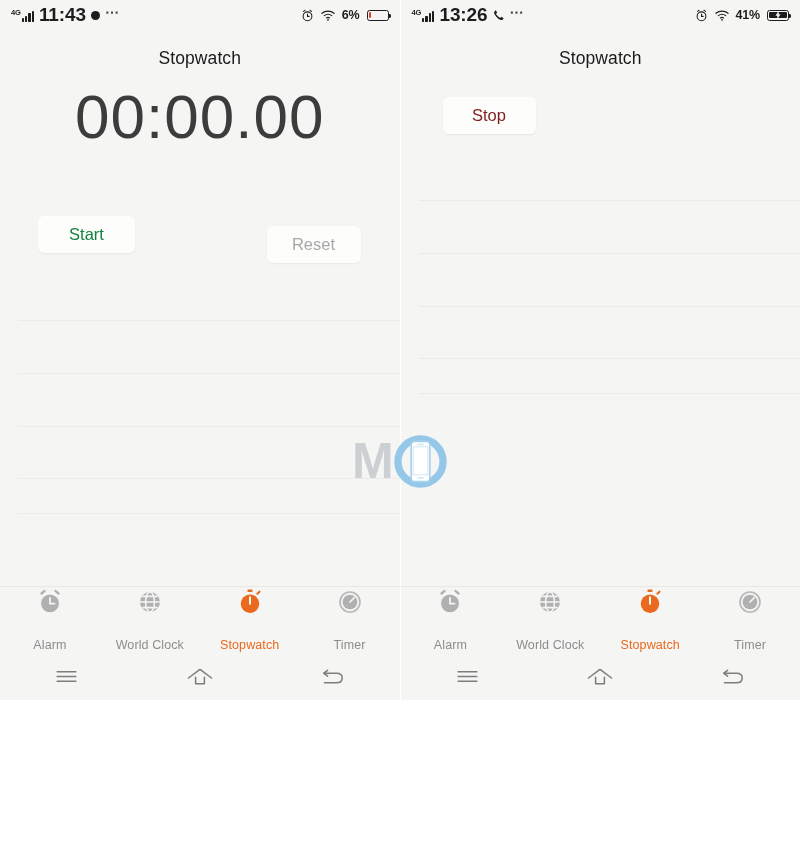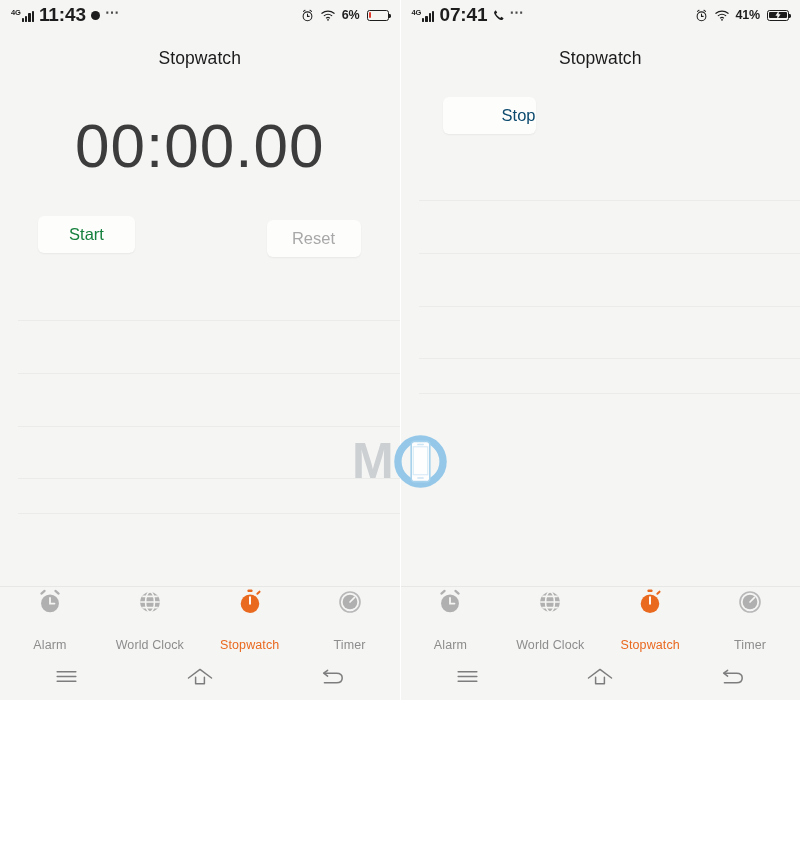--- a/index.html
+++ b/index.html
@@ -145,21 +145,20 @@
   .title {
     font-size: 17.5px;
     color: #1b1b1b;
     letter-spacing: 0.1px;
   }
 
   
   .timer-wrap {
     flex: 0 0 120px;
     display: flex;
-    align-items: center;
     justify-content: center;
   }
   .timer {
     font-size: 62px;
     font-weight: 300;
     color: #3c3c3c;
     letter-spacing: 1px;
     white-space: nowrap;
     line-height: 1;
     transform: scaleX(1.0);
@@ -182,21 +181,21 @@
     justify-content: center;
     background: #fdfdfc;
     border-radius: 6px;
     box-shadow: 0 1px 2px rgba(0,0,0,0.055);
     font-size: 16.5px;
     box-sizing: border-box;
     cursor: pointer;
     user-select: none;
   }
   .btn.left-btn  { left: 38px;  top: 10px; width: 97px; height: 37px; }
-  .btn.right-btn { right: 39px; top: 14px; width: 94px; height: 37px; }
+  .btn.right-btn { right: 39px; top: 20px; width: 94px; height: 37px; }
   .btn.l2        { left: 42px;  top: 11px; width: 93px; height: 37px; }
   .btn.r2        { right: 32px; top: 11px; width: 97px; height: 38px; }
 
   
   .laps {
     flex: 1 1 auto;
     position: relative;
   }
   .lap-row {
     position: absolute;
@@ -406,21 +405,21 @@
       <div class="sb-left">
         <div class="net-group">
           <span class="net-label">4G</span>
           <span class="bars">
               <i></i>
               <i></i>
               <i></i>
               <i></i>
             </span>
         </div>
-        <span class="sb-time">07:41</span>
+        <span class="sb-time">13:26</span>
         <svg class="ic" width="12" height="12" viewBox="0 0 24 24">
           <path d="M5.4 2.6 8.4 7.1 6 9.6c1.1 2.6 3.6 5.7 8.2 8.2l2.5-2.4 4.6 3-2.2 3.2c-1.1 1.2-4.6.7-9.5-3.3C4.7 14.4 1.4 9.2 2.2 6.2z" fill="#1d1d1d"></path>
         </svg>
         <span class="sb-ellipsis">⋯</span>
       </div>
       <div class="sb-right">
         <svg class="ic" width="13" height="13" viewBox="0 0 24 24">
           <circle cx="12" cy="13.4" r="8.1" fill="none" stroke="#1d1d1d" stroke-width="1.9"></circle>
           <path d="M12 9.3v4.3h3.2" fill="none" stroke="#1d1d1d" stroke-width="1.9" stroke-linecap="round"></path>
           <path d="M4.6 4.4 7.6 2.2M19.4 4.4 16.4 2.2" stroke="#1d1d1d" stroke-width="1.9" stroke-linecap="round"></path>
@@ -440,21 +439,21 @@
         </span>
       </div>
     </div>
 
     <div class="titlebar">
       <div class="title">Stopwatch</div>
     </div>
 
 
     <div class="buttons">
-      <div class="btn l2" style="color:#0c4a6e;justify-content:flex-end;">
+      <div class="btn l2" style="color:#7f1d1d;">
         <span>Stop</span>
       </div>
     </div>
 
     <div class="laps">
       <div class="lap-row" style="top:28px"></div>
       <div class="lap-row" style="top:81px"></div>
       <div class="lap-row" style="top:134px"></div>
       <div class="lap-row" style="top:186px"></div>
       <div class="lap-row" style="top:221px"></div>

